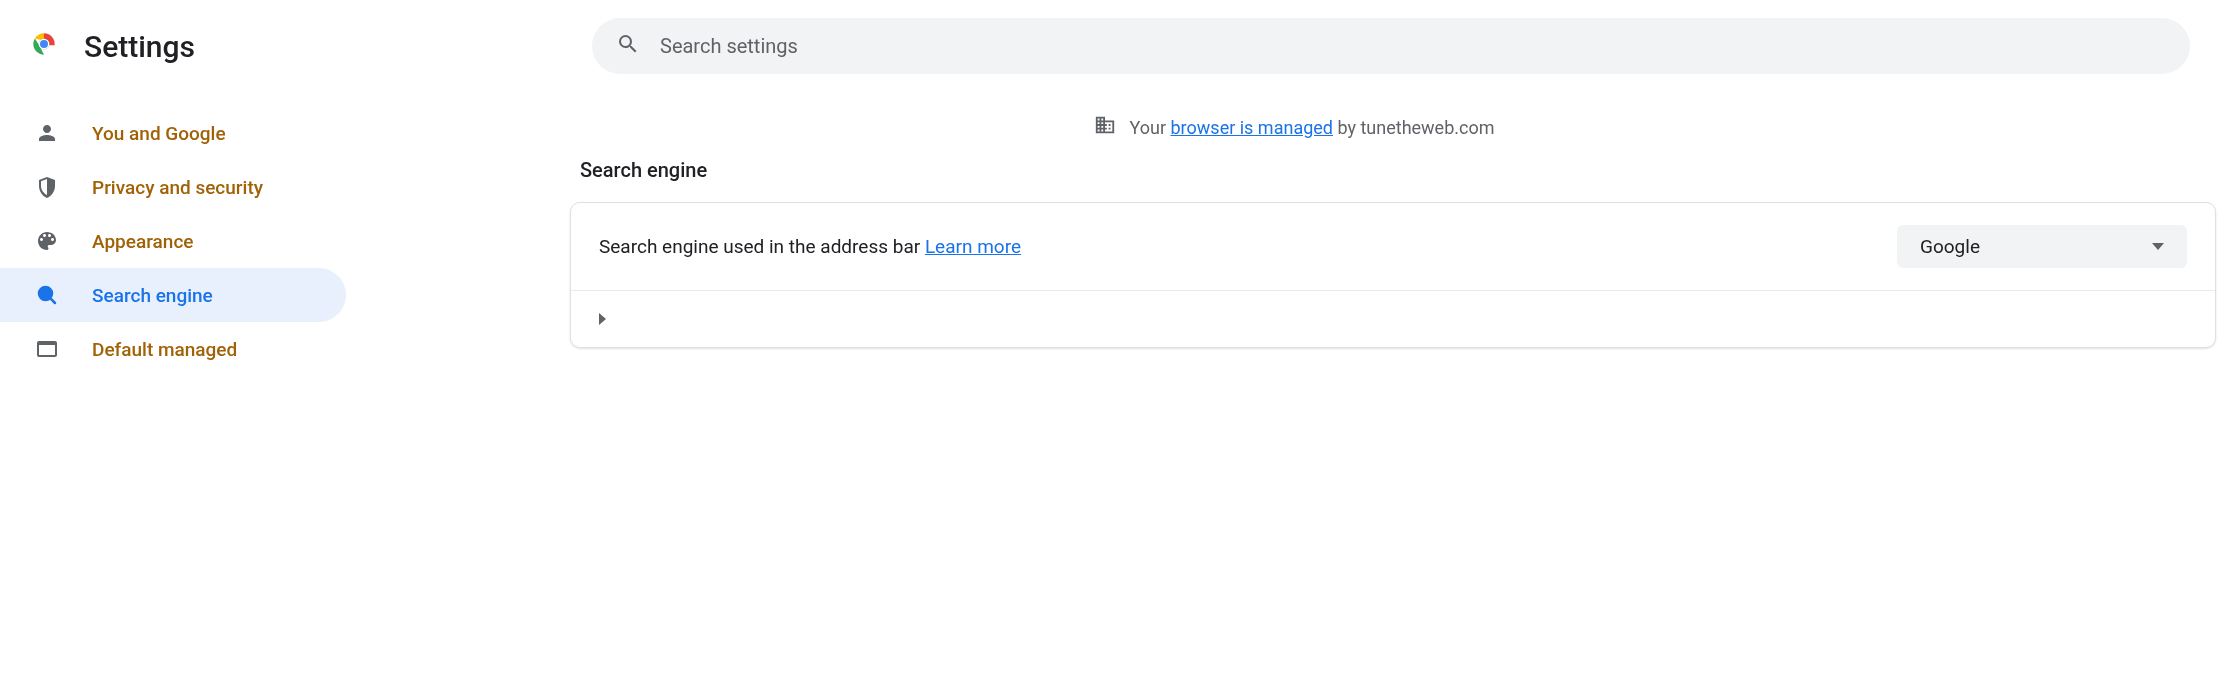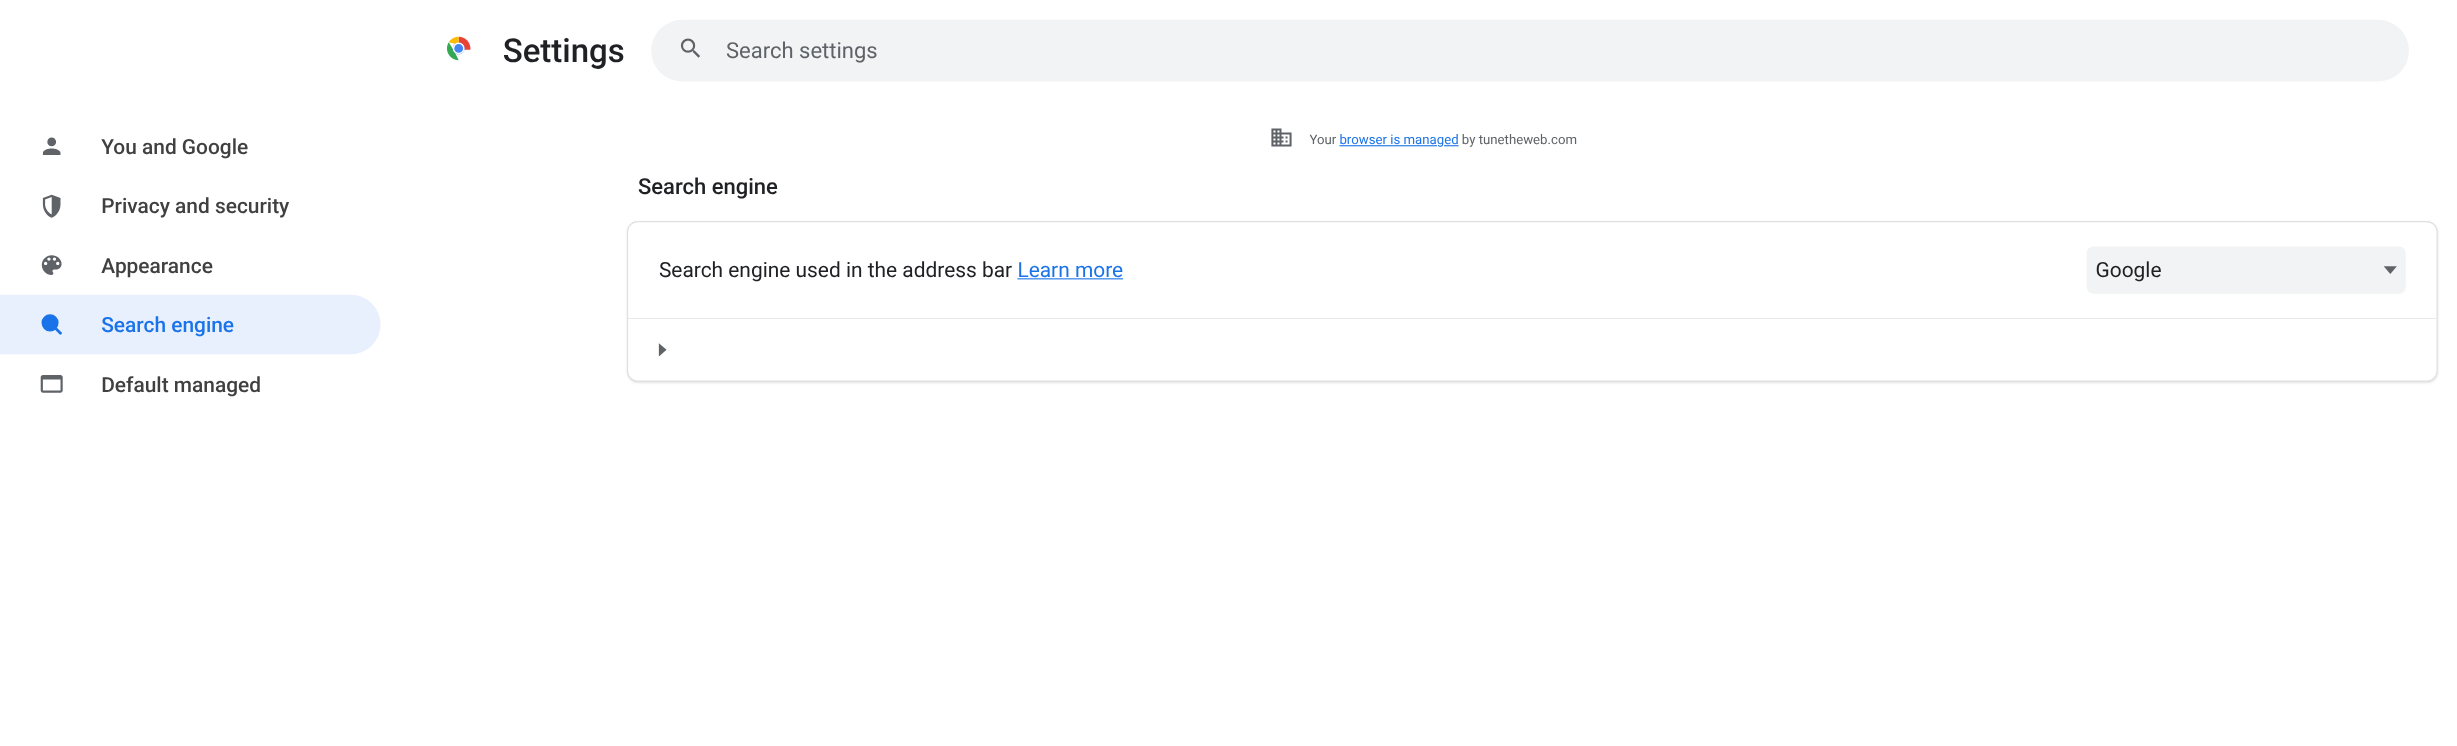--- a/index.html
+++ b/index.html
@@ -16,21 +16,20 @@
       display: flex;
       align-items: center;
       padding: 18px 28px;
       gap: 24px;
     }
     .logo-row {
       display: flex;
       align-items: center;
       gap: 24px;
       width: 540px;
-      justify-content: flex-end;
     }
     .chrome-logo {
       width: 32px;
       height: 32px;
     }
     .settings-title {
       font-size: 30px;
       font-weight: 500;
       color: #202124;
     }
@@ -61,21 +60,21 @@
     }
     .sidebar {
       width: 354px;
       padding-top: 14px;
     }
     .sidebar-item {
       display: flex;
       align-items: center;
       gap: 32px;
       padding: 14px 0 14px 34px;
-      color: #404040;
+      color: #a16207;
       font-size: 19px;
       font-weight: 500;
       border-radius: 0 28px 28px 0;
       cursor: pointer;
       margin-right: 8px;
     }
     .sidebar-item.active {
       background: #e8f0fe;
       color: #1a73e8;
     }
@@ -99,21 +98,21 @@
     .main {
       flex: 1;
       padding: 14px 0 0 0;
     }
     .managed-bar {
       display: flex;
       align-items: center;
       justify-content: center;
       gap: 14px;
       color: #5f6368;
-      font-size: 12px;
+      font-size: 18px;
       padding: 8px 0 18px 0;
     }
     .managed-link {
       color: #1a73e8;
       text-decoration: underline;
     }
     .section-title {
       font-size: 20px;
       color: #202124;
       font-weight: 500;
@@ -143,21 +142,21 @@
       font-size: 19px;
       color: #202124;
     }
     .learn-more {
       color: #1a73e8;
       text-decoration: underline;
     }
     .select-box {
       background: #f1f3f4;
       border-radius: 6px;
-      padding: 10px 8px;
+      padding: 10px 23px;
       min-width: 290px;
       display: flex;
       align-items: center;
       justify-content: space-between;
       font-size: 19px;
       cursor: pointer;
     }
     .select-caret {
       width: 0;
       height: 0;

